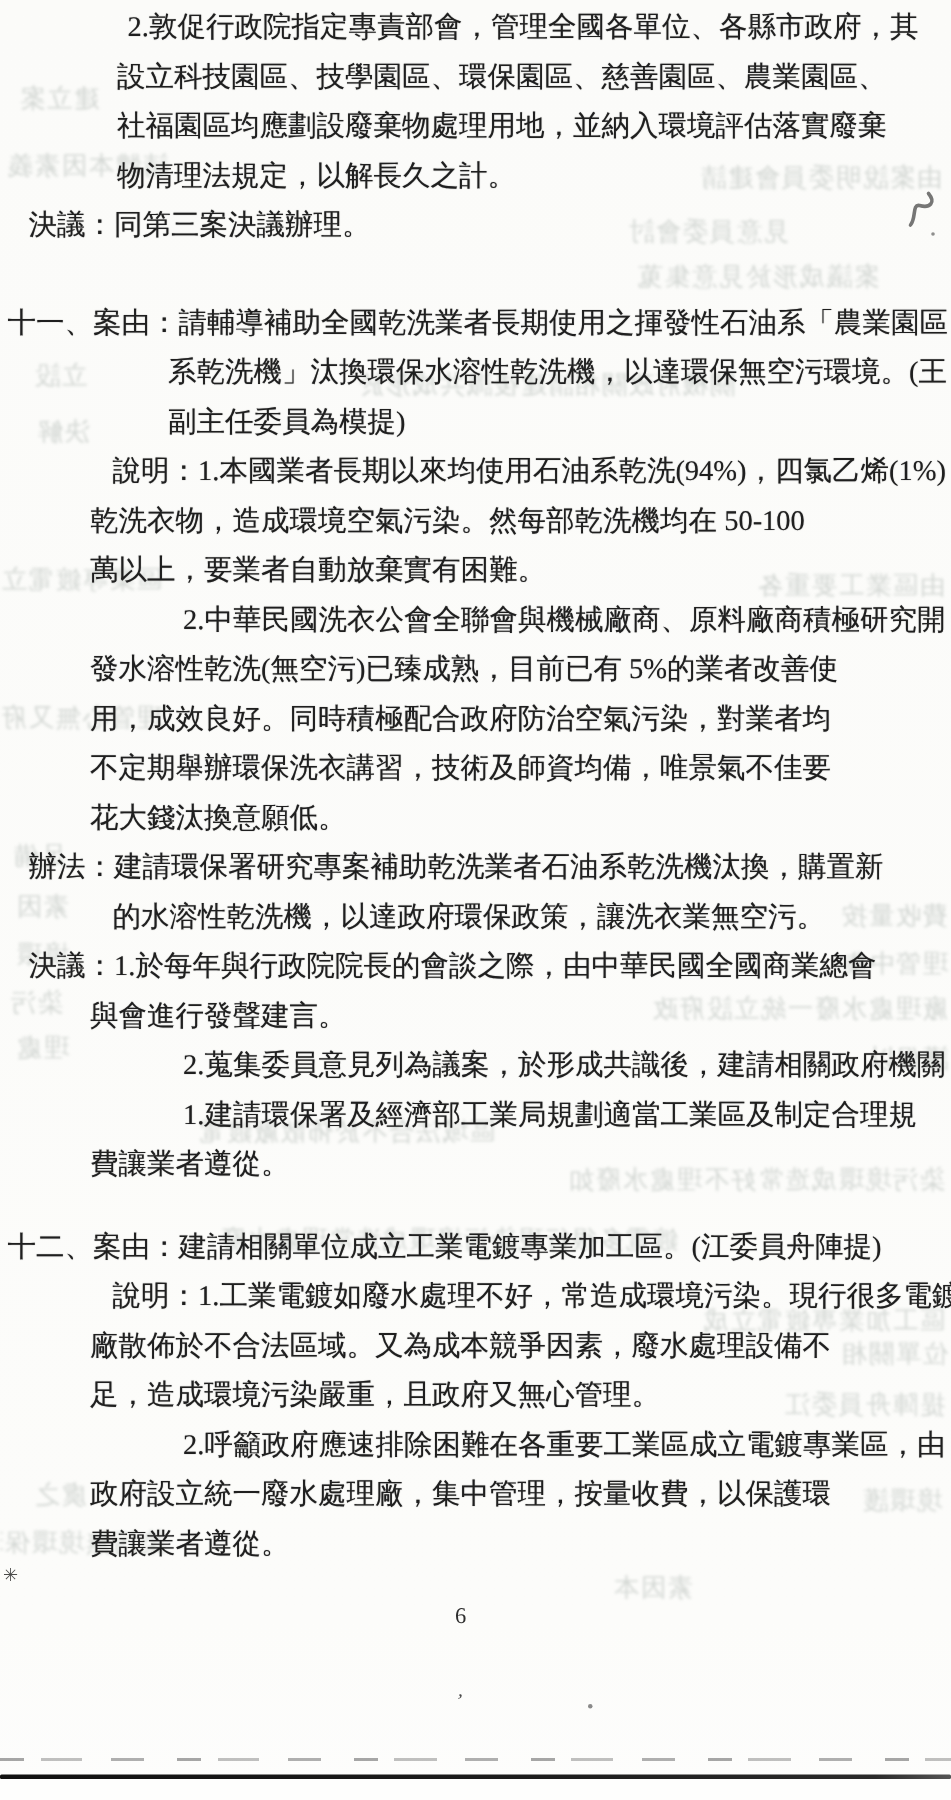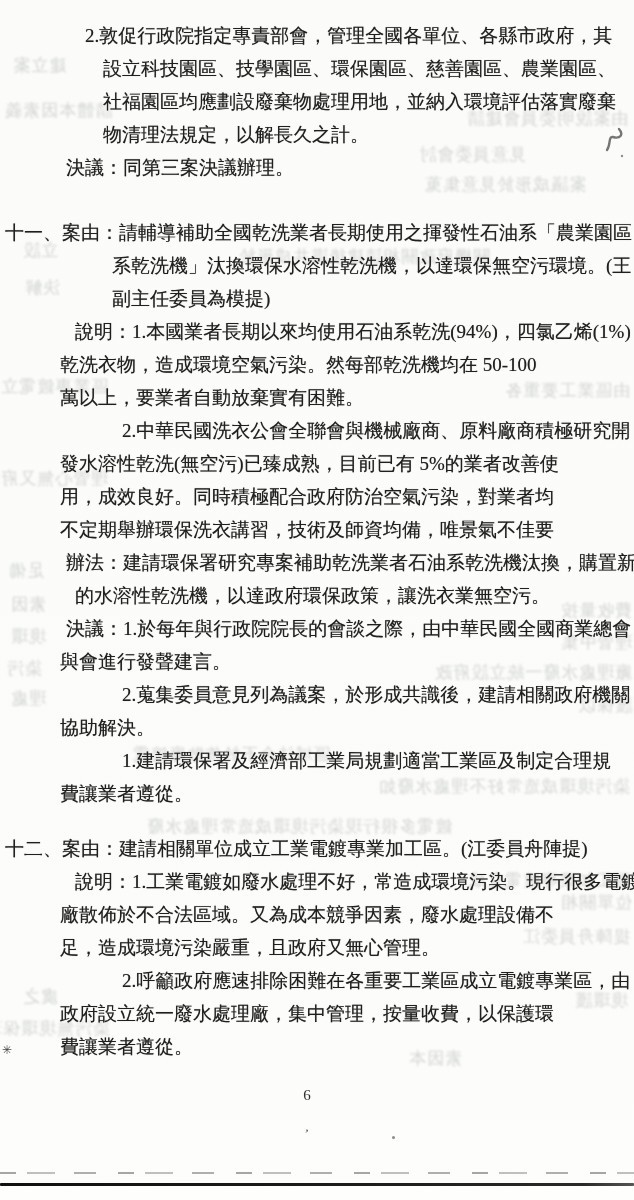--- a/index.html
+++ b/index.html
@@ -12,29 +12,29 @@
   
   .bleed span{
     position:absolute;display:block;height:22px;overflow:hidden;
     transform:scaleX(-1);
     color:#96a09a;opacity:.40;filter:blur(1.15px);
     font-size:17px;line-height:22px;white-space:nowrap;letter-spacing:1px;
     user-select:none;
   }
   
   .text-layer{
-    position:absolute;top:19px;left:0;width:634px;
+    position:absolute;top:2px;left:0;width:634px;
     color:#1f1f1f;font-size:19px;
   }
   .ln{
     height:33px;line-height:33px;white-space:nowrap;
     text-shadow:0 0 .7px rgba(25,25,25,.55);
   }
-  .x5{margin-left:5px}.x42{margin-left:66px}.x75{margin-left:75px}
-  .x85{margin-left:85px}.x112{margin-left:112px}.x115{margin-left:103px}
+  .x5{margin-left:5px}.x42{margin-left:19px}.x75{margin-left:75px}
+  .x85{margin-left:85px}.x112{margin-left:112px}.x115{margin-left:78px}
   .x122{margin-left:122px}.x148{margin-left:60px}
   .gap32{height:32px}.gap22{height:22px}
   .pagenum{margin-top:20px;width:614px;text-align:center;font-size:15px;color:#2e2e2e;height:24px;line-height:24px;}
   
   .pen-mark{position:absolute;top:126px;left:598px;opacity:.75;}
   .speck-asterisk{position:absolute;top:1043px;left:2px;font-size:12px;color:#2b2b2b;opacity:.85;}
   .speck-comma{position:absolute;top:1126px;left:304px;font-size:13px;color:#4a4a4a;transform:rotate(12deg);}
   .speck-dot{position:absolute;top:1136px;left:392px;width:3px;height:3px;border-radius:50%;background:#8a8a8a;}
   .dash-line{
     position:absolute;top:1172px;left:0;width:634px;height:2px;opacity:.55;
@@ -94,26 +94,26 @@
     <div class="ln x5">十一、案由：請輔導補助全國乾洗業者長期使用之揮發性石油系「農業園區</div>
     <div class="ln x112">系乾洗機」汰換環保水溶性乾洗機，以達環保無空污環境。(王</div>
     <div class="ln x112">副主任委員為模提)</div>
     <div class="ln x75">說明：1.本國業者長期以來均使用石油系乾洗(94%)，四氯乙烯(1%)</div>
     <div class="ln x148">乾洗衣物，造成環境空氣污染。然每部乾洗機均在 50-100</div>
     <div class="ln x148">萬以上，要業者自動放棄實有困難。</div>
     <div class="ln x122">2.中華民國洗衣公會全聯會與機械廠商、原料廠商積極研究開</div>
     <div class="ln x148">發水溶性乾洗(無空污)已臻成熟，目前已有 5%的業者改善使</div>
     <div class="ln x148">用，成效良好。同時積極配合政府防治空氣污染，對業者均</div>
     <div class="ln x148">不定期舉辦環保洗衣講習，技術及師資均備，唯景氣不佳要</div>
+    <div class="ln x148">花大錢汰換意願低。</div>
     <div class="ln x42">辦法：建請環保署研究專案補助乾洗業者石油系乾洗機汰換，購置新</div>
     <div class="ln x75">的水溶性乾洗機，以達政府環保政策，讓洗衣業無空污。</div>
     <div class="ln x42">決議：1.於每年與行政院院長的會談之際，由中華民國全國商業總會</div>
     <div class="ln x148">與會進行發聲建言。</div>
     <div class="ln x122">2.蒐集委員意見列為議案，於形成共識後，建請相關政府機關</div>
-    <div class="ln x148">協助解決。</div>
     <div class="ln x122">1.建請環保署及經濟部工業局規劃適當工業區及制定合理規</div>
     <div class="ln x148">費讓業者遵從。</div>
     <div class="gap22"></div>
     <div class="ln x5">十二、案由：建請相關單位成立工業電鍍專業加工區。(江委員舟陣提)</div>
     <div class="ln x75">說明：1.工業電鍍如廢水處理不好，常造成環境污染。現行很多電鍍</div>
     <div class="ln x148">廠散佈於不合法區域。又為成本競爭因素，廢水處理設備不</div>
     <div class="ln x148">足，造成環境污染嚴重，且政府又無心管理。</div>
     <div class="ln x122">2.呼籲政府應速排除困難在各重要工業區成立電鍍專業區，由</div>
     <div class="ln x148">政府設立統一廢水處理廠，集中管理，按量收費，以保護環</div>
     <div class="ln x148">費讓業者遵從。</div>

